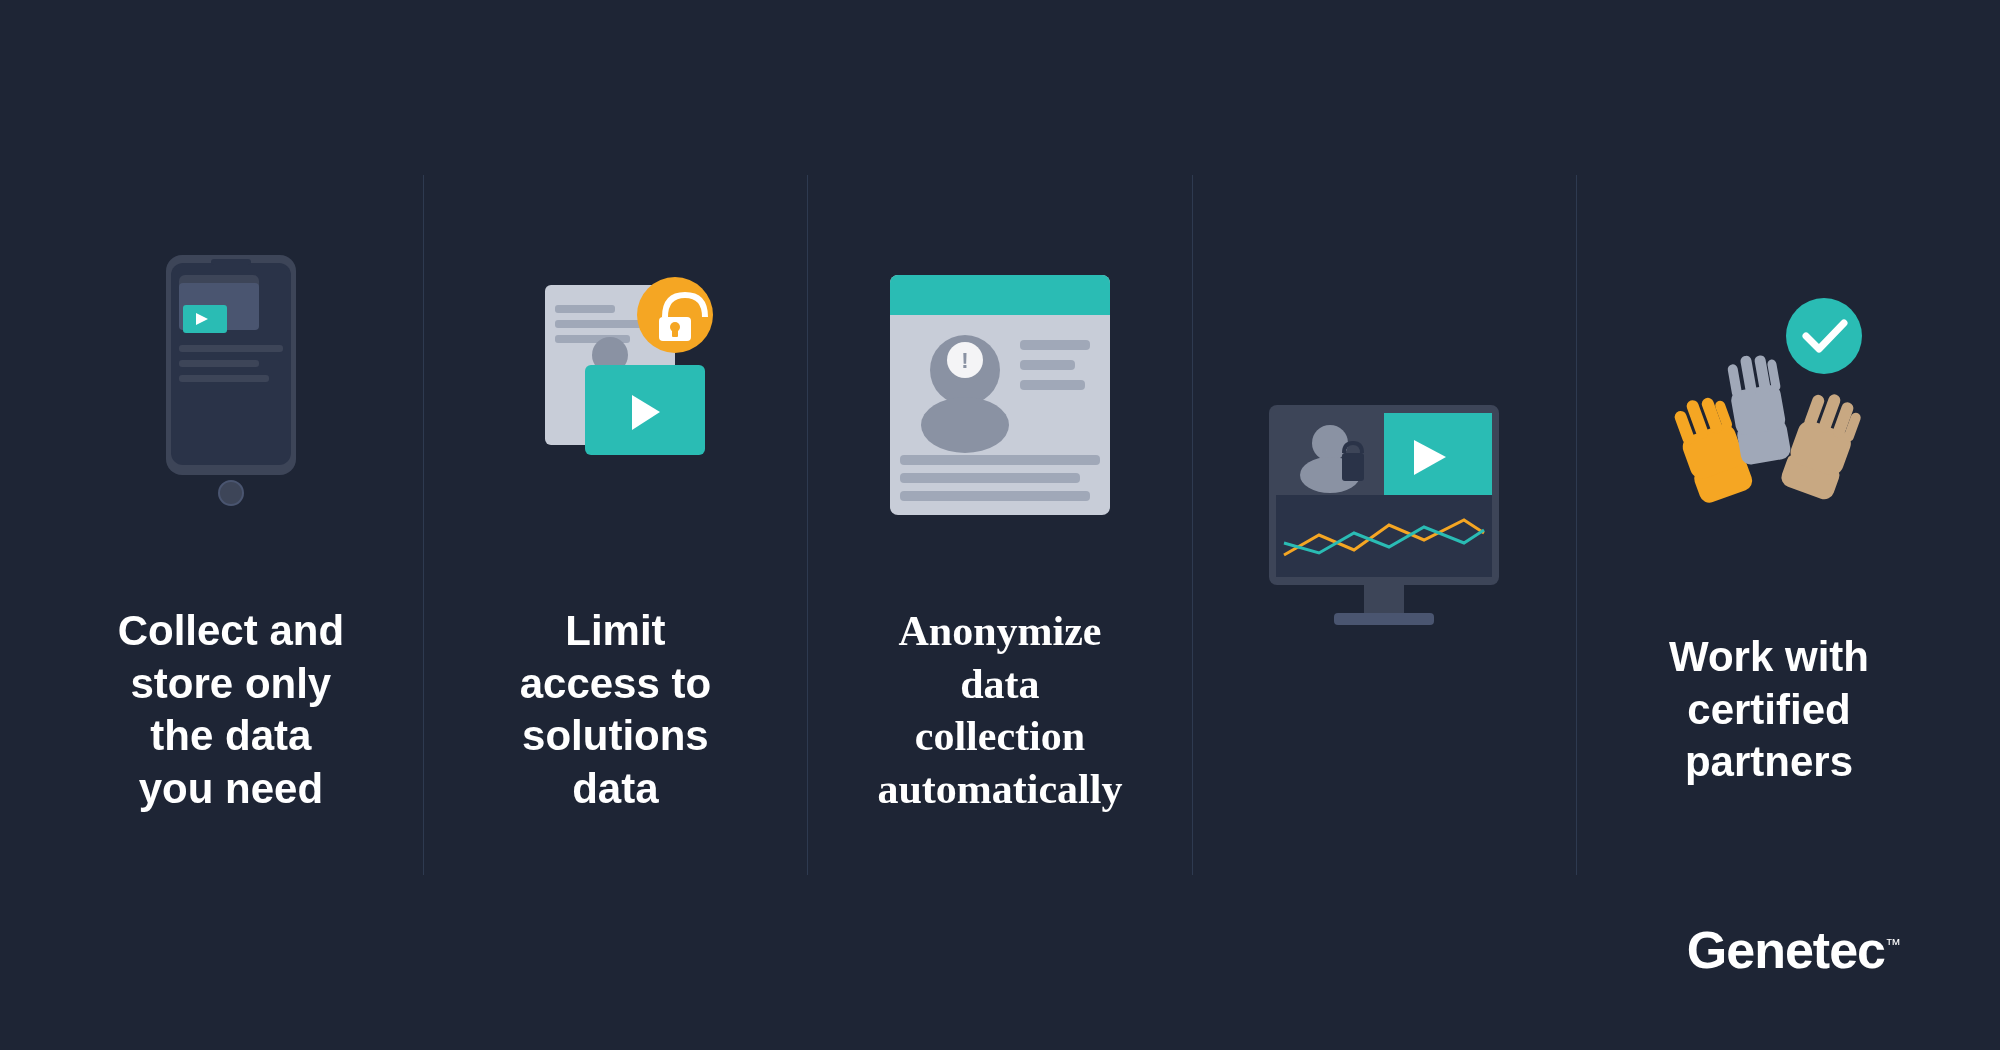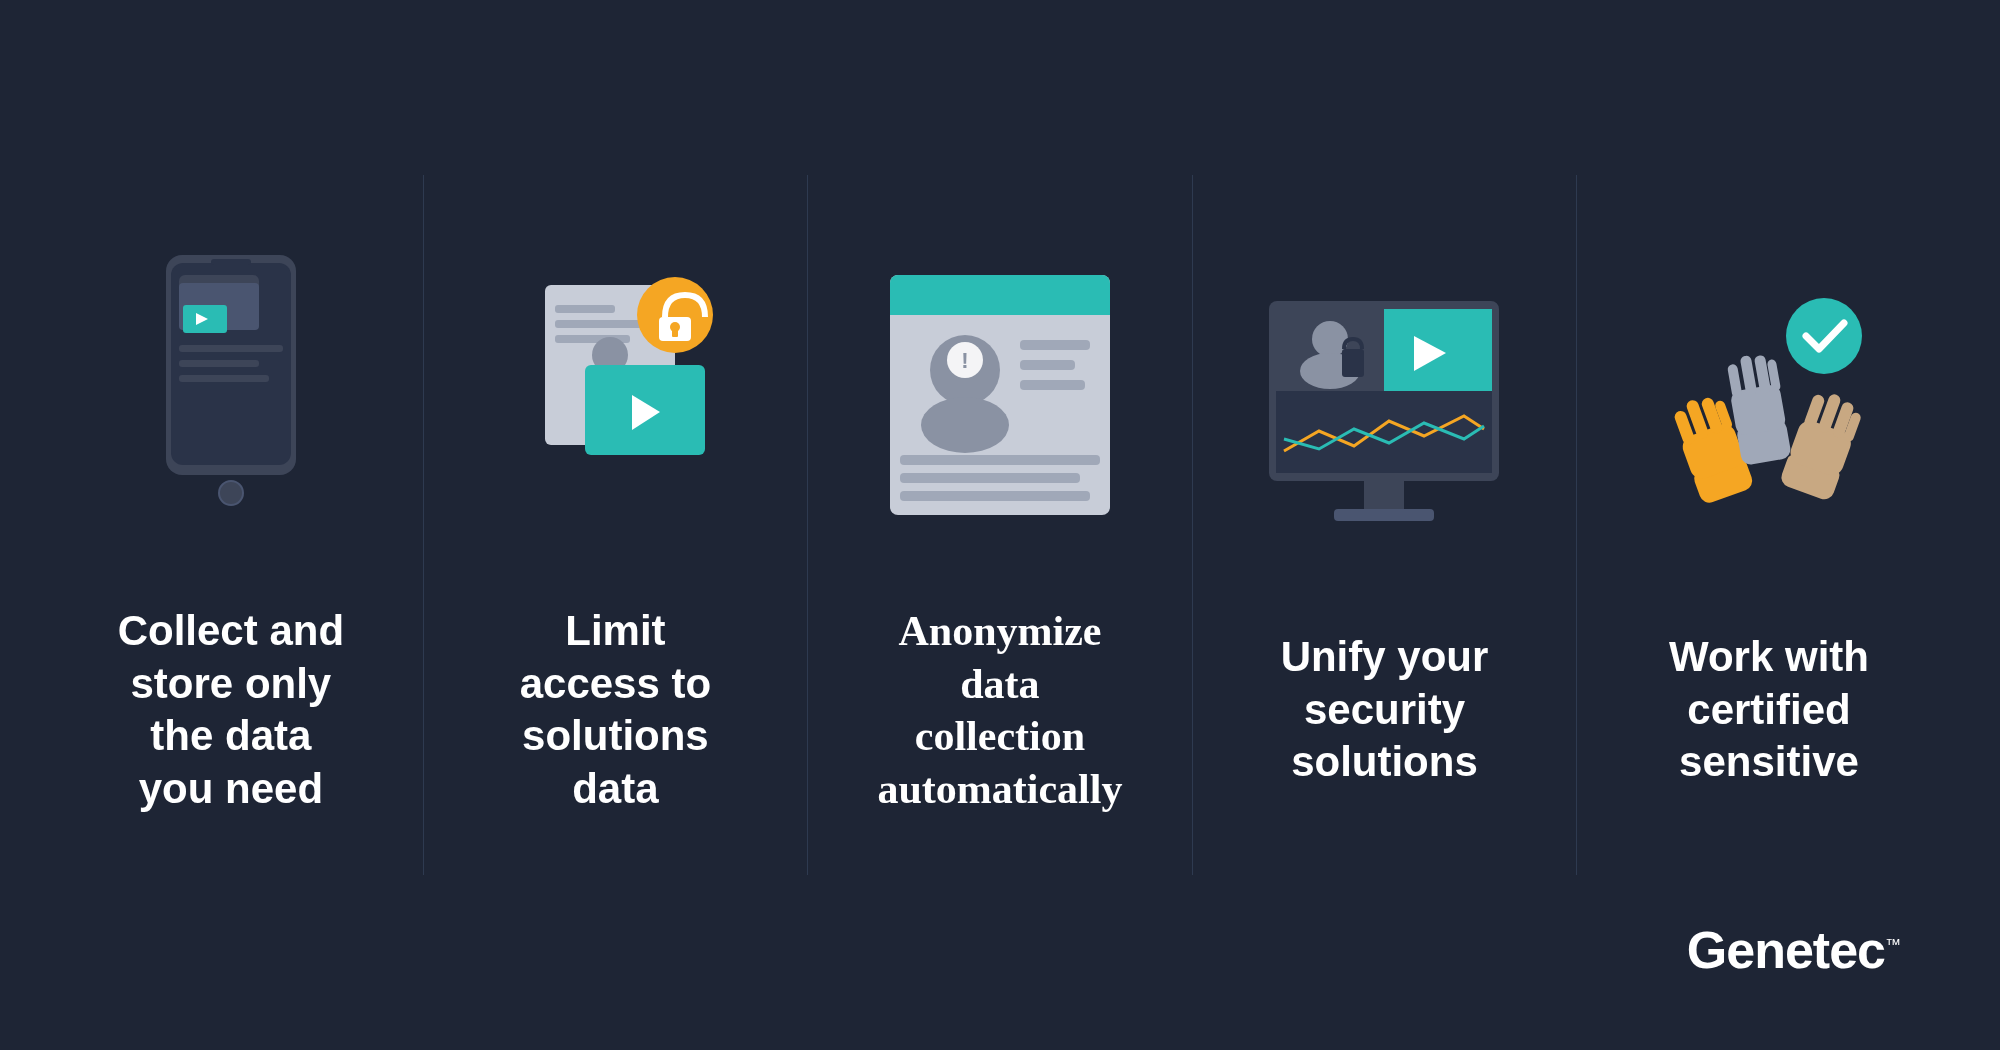--- a/index.html
+++ b/index.html
@@ -209,23 +209,20 @@
         <rect x="22" y="110" width="216" height="82" rx="0" fill="#2a3348"></rect>
 
         <polyline points="30,170 65,150 100,165 135,140 170,155 210,135 230,148" stroke="#f5a623" stroke-width="3" fill="none"></polyline>
 
         <polyline points="30,158 65,168 100,148 135,162 170,142 210,158 230,145" stroke="#2abcb4" stroke-width="3" fill="none"></polyline>
 
         <rect x="110" y="200" width="40" height="30" rx="0" fill="#3d4558"></rect>
         <rect x="80" y="228" width="100" height="12" rx="4" fill="#4a5570"></rect>
       </svg>
     </div>
-    <div class="card-label" style="white-space: pre-line;">Unify your
-security
-solutions</div>
   </div>
 
   <div class="divider"></div>
 
   <div class="card">
     <div class="icon-area">
 
       <svg width="280" height="280" viewBox="0 0 280 280">
 
         <circle cx="195" cy="55" r="38" fill="#2abcb4"></circle>
@@ -260,21 +257,21 @@
           <rect x="108" y="105" width="50" height="45" rx="10" fill="#a0a8b8"></rect>
           <rect x="110" y="78" width="10" height="34" rx="5" fill="#a0a8b8"></rect>
           <rect x="124" y="72" width="11" height="40" rx="5" fill="#a0a8b8"></rect>
           <rect x="138" y="74" width="11" height="38" rx="5" fill="#a0a8b8"></rect>
           <rect x="150" y="80" width="9" height="32" rx="5" fill="#a0a8b8"></rect>
         </g>
       </svg>
     </div>
     <div class="card-label" style="white-space: pre-line;">Work with
 certified
-sensitive</div>
+partners</div>
   </div>
 
   <div class="logo-area">
     <span class="logo-text">
       <span>Genetec</span><span class="logo-tm">™</span>
     </span>
   </div>
 
 </div>
 

